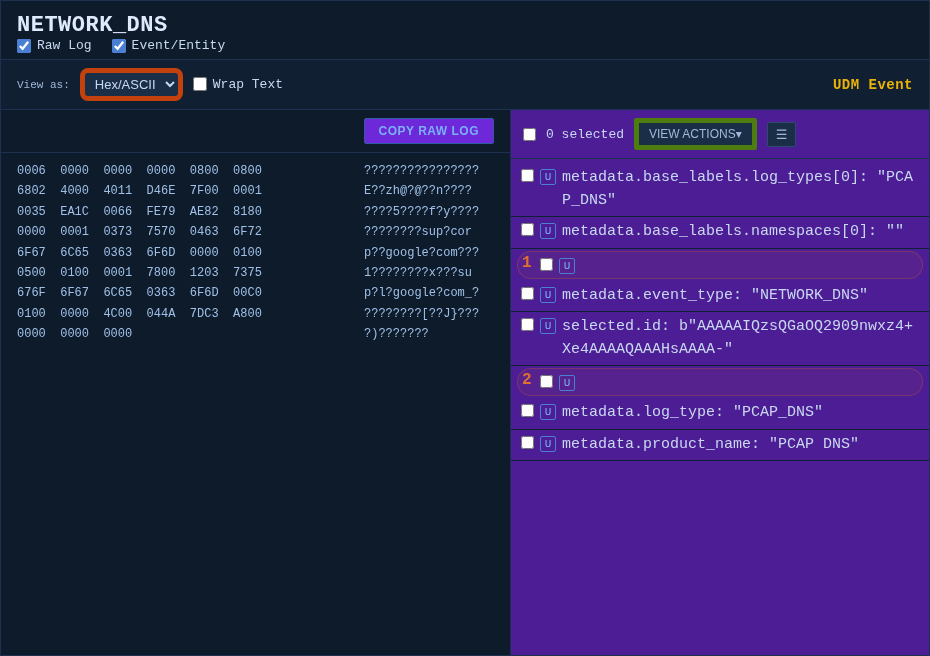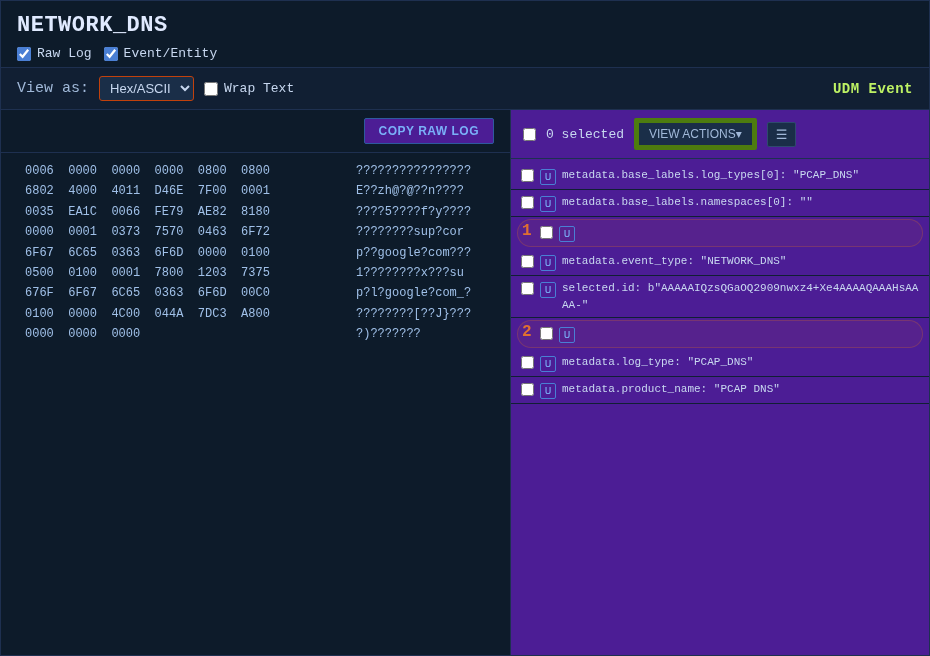--- a/index.html
+++ b/index.html
@@ -26,26 +26,26 @@
     .header {
       padding: 12px 16px 6px 16px;
       background: #0d1b2a;
     }
 
     .title {
       font-size: 22px;
       font-weight: bold;
       color: #e0eaff;
       letter-spacing: 0.5px;
-      margin-bottom: 8px;
+      margin-bottom: 0;
     }
 
     .checkboxes {
       display: flex;
-      gap: 12px;
+      gap: 20px;
       align-items: center;
     }
 
     .checkbox-label {
       display: flex;
       align-items: center;
       gap: 6px;
       color: #c8d8f0;
       font-size: 13px;
       cursor: pointer;
@@ -70,51 +70,50 @@
 
     .toolbar-left {
       display: flex;
       align-items: center;
       gap: 10px;
       flex: 1;
     }
 
     .view-as-label {
       color: #a0b8d8;
-      font-size: 15px;
+      font-size: 11px;
     }
 
     .select-viewas {
       background: #1a2e48;
       color: #c8d8f0;
-      border: 1px solid #c2410c;
+      border: 5px solid #c2410c;
       padding: 3px 6px;
       font-size: 13px;
-      border-radius: 3px;
+      border-radius: 8px;
       cursor: pointer;
     }
 
     .wrap-text-label {
       display: flex;
-      align-items: center;
       gap: 6px;
       color: #c8d8f0;
       font-size: 13px;
     }
 
     .wrap-text-label input[type="checkbox"] {
       accent-color: #4a7fd4;
       width: 14px;
       height: 14px;
     }
 
     .toolbar-right {
       font-size: 14px;
       font-weight: bold;
-      color: #bef264;
+      color: #eab308;
       letter-spacing: 0.5px;
     }
 
     
     .main-content {
       display: flex;
       flex: 1;
       overflow: hidden;
     }
 
@@ -128,36 +127,36 @@
     }
 
     .copy-raw-log-bar {
       padding: 8px 16px;
       display: flex;
       justify-content: flex-end;
       border-bottom: 1px solid #1e3050;
     }
 
     .copy-btn {
-      background: #4c1d95;
+      background: #6d28d9;
       color: #7ab0f8;
       border: 1px solid #2e5a9e;
       padding: 5px 14px;
       font-size: 12px;
       font-weight: bold;
       letter-spacing: 0.5px;
       cursor: pointer;
       border-radius: 2px;
     }
 
     .raw-log-content {
       display: flex;
       flex: 1;
       overflow-y: auto;
-      padding: 8px 24px;
+      padding: 8px 16px;
       gap: 4px;
     }
 
     .hex-column {
       flex: 1;
       font-family: 'Courier New', Courier, monospace;
       font-size: 12px;
       line-height: 1.7;
       color: #a0c0e8;
       white-space: pre;
@@ -258,21 +257,21 @@
       border: 1px solid #4a7fd4;
       border-radius: 2px;
       width: 16px;
       height: 16px;
       display: flex;
       align-items: center;
       justify-content: center;
     }
 
     .udm-text {
-      font-size: 11px;
+      font-size: 15px;
       line-height: 1.5;
       color: #c8d8f0;
       flex: 1;
       word-break: break-all;
     }
 
     
     ::-webkit-scrollbar {
       width: 6px;
     }

